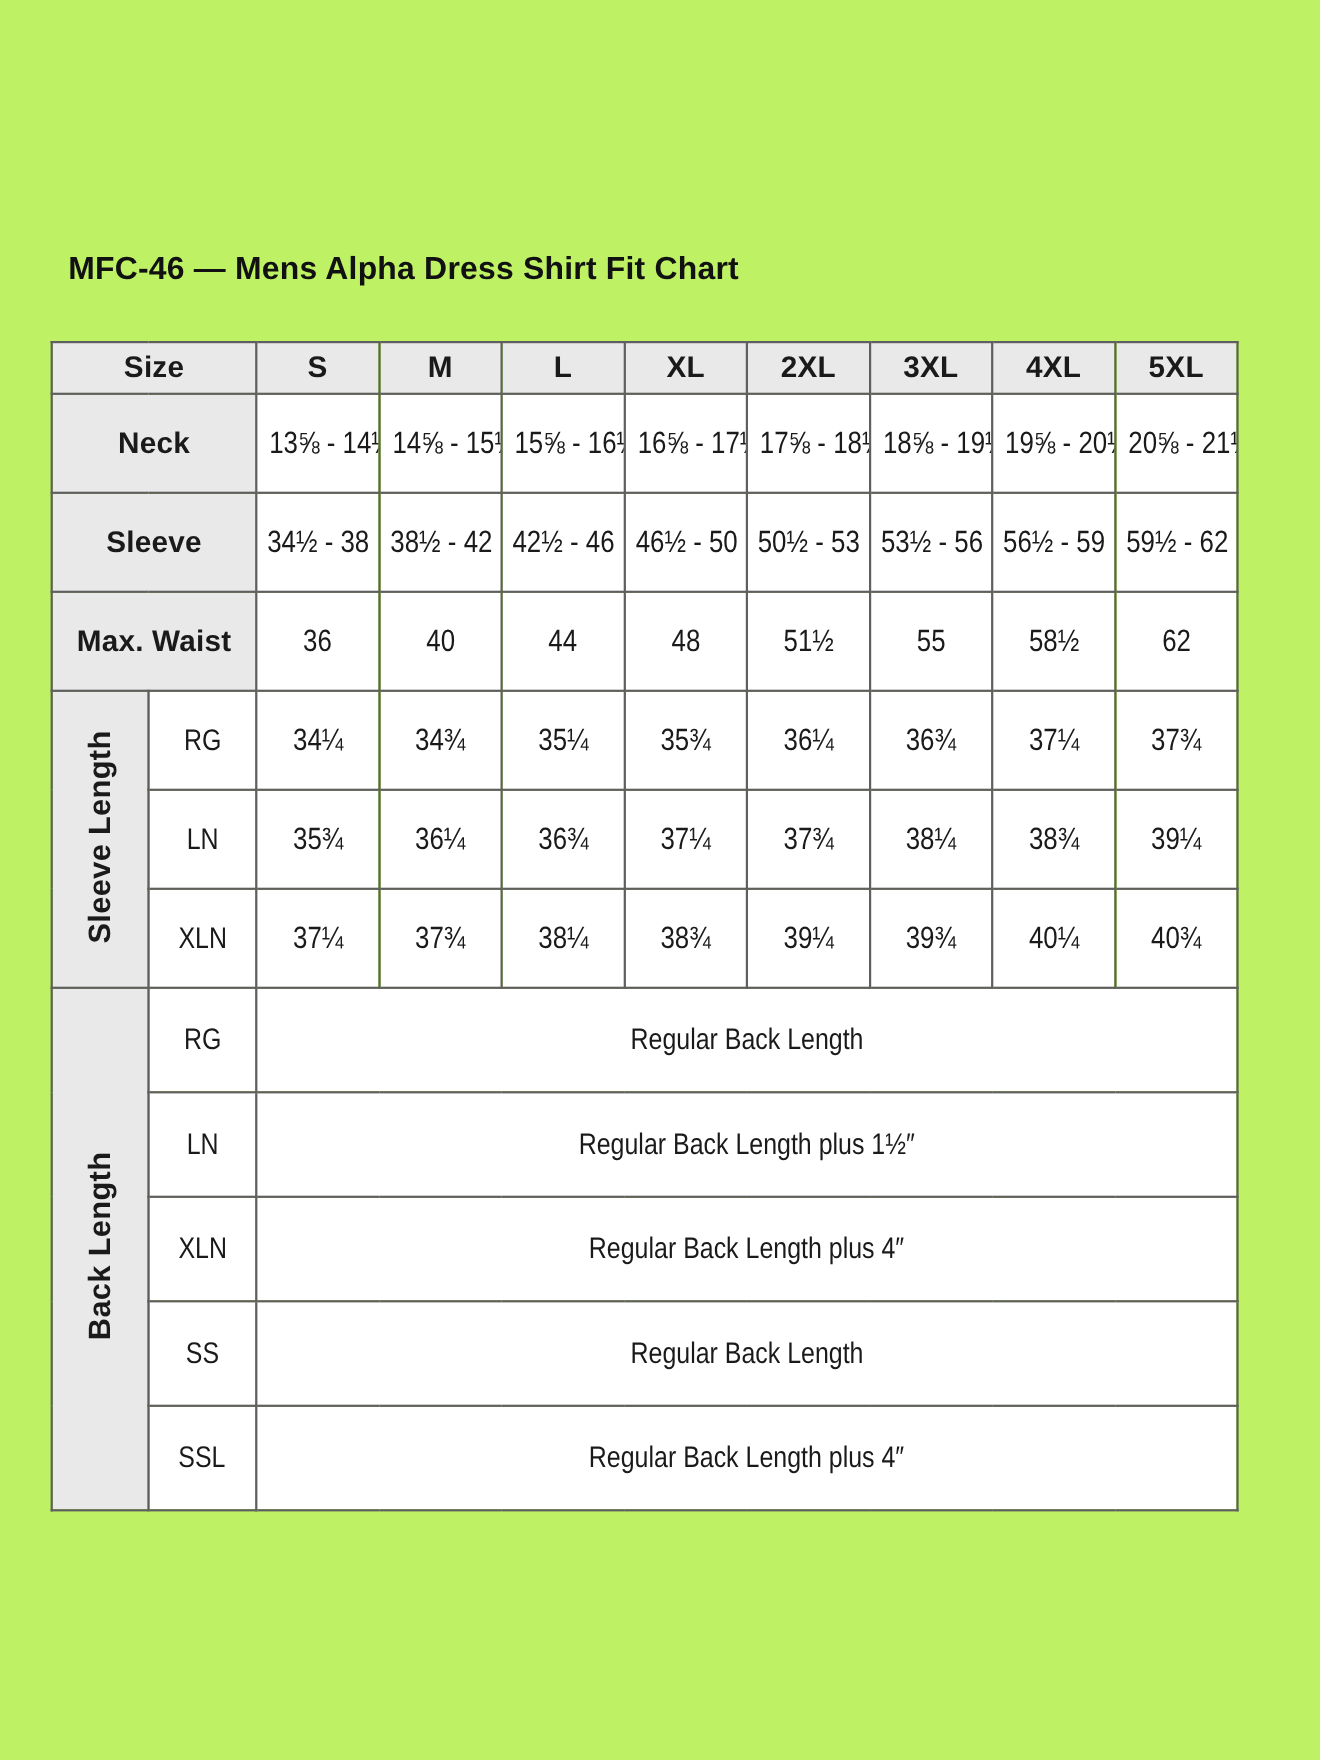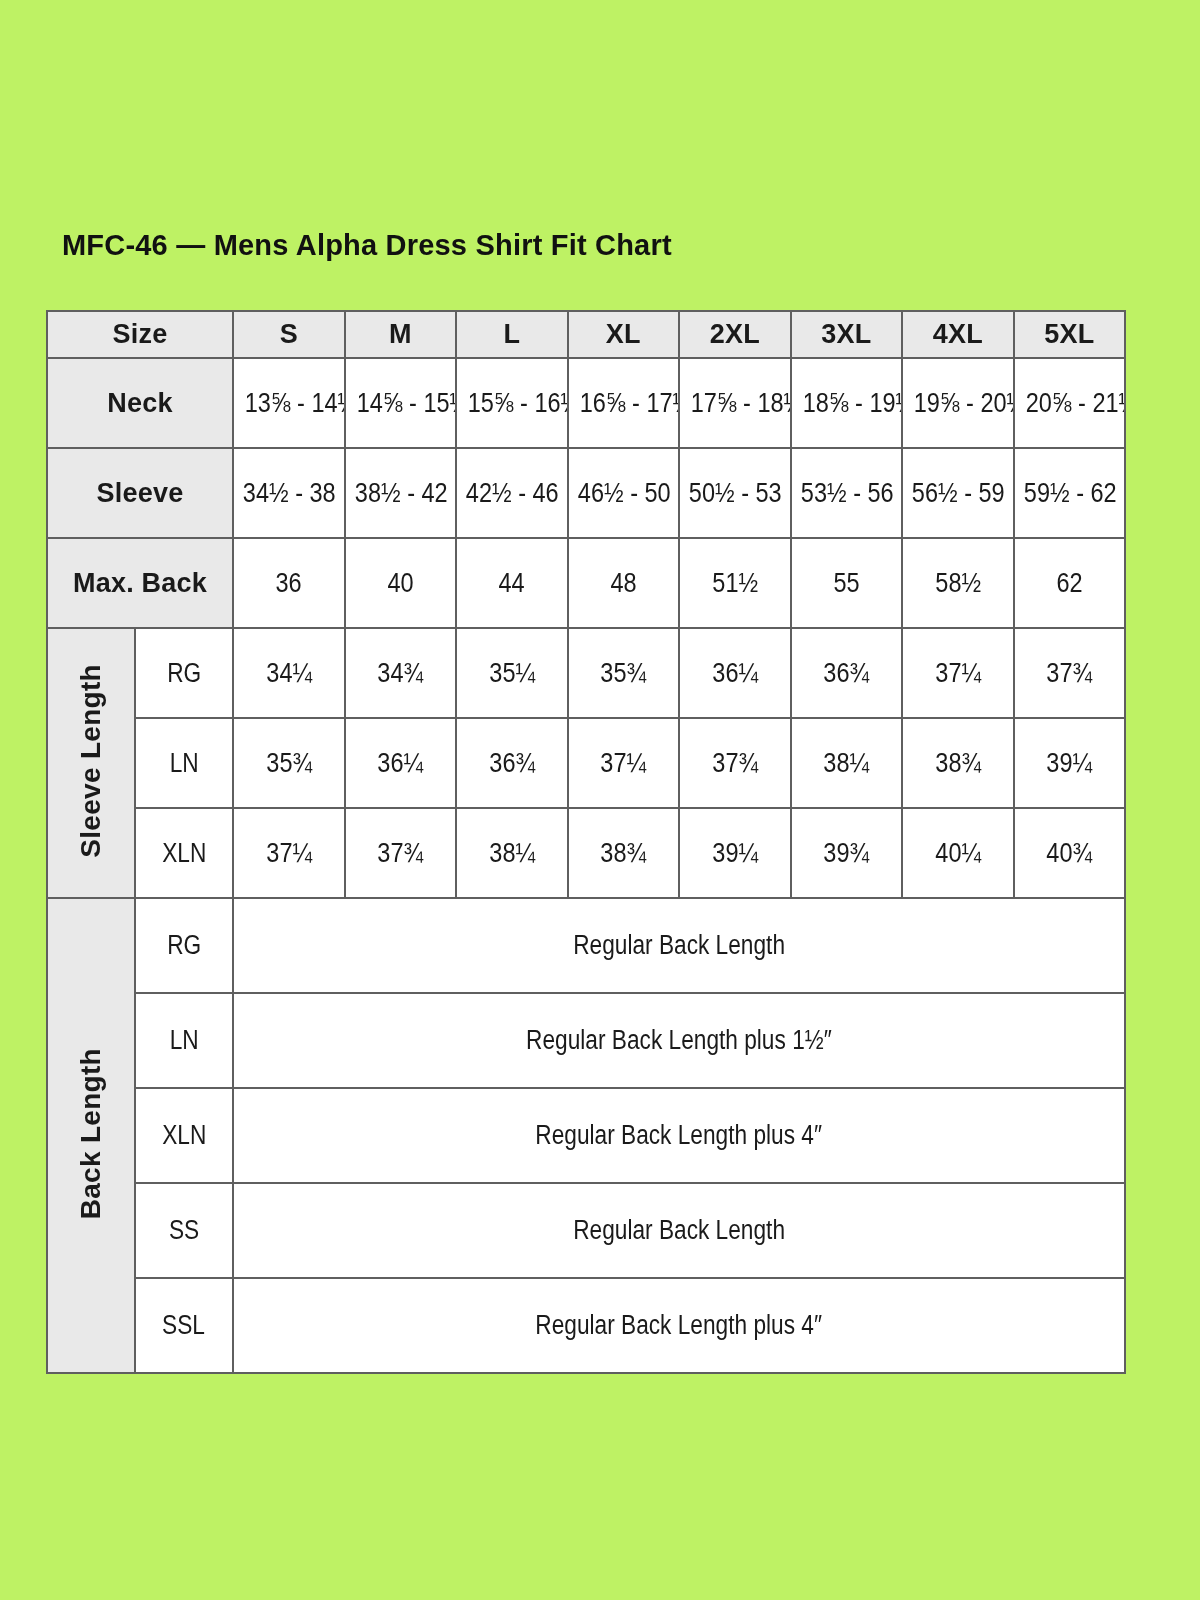--- a/index.html
+++ b/index.html
@@ -135,21 +135,21 @@
           <td class="val"><span class="cnd">34½ - 38</span></td>
           <td class="val"><span class="cnd">38½ - 42</span></td>
           <td class="val"><span class="cnd">42½ - 46</span></td>
           <td class="val"><span class="cnd">46½ - 50</span></td>
           <td class="val"><span class="cnd">50½ - 53</span></td>
           <td class="val"><span class="cnd">53½ - 56</span></td>
           <td class="val"><span class="cnd">56½ - 59</span></td>
           <td class="val"><span class="cnd">59½ - 62</span></td>
         </tr>
         <tr class="h-std">
-          <th class="lbl gray" colspan="2">Max. Back</th>
+          <th class="lbl gray" colspan="2">Max. Waist</th>
           <td class="val"><span class="cnd">36</span></td>
           <td class="val"><span class="cnd">40</span></td>
           <td class="val"><span class="cnd">44</span></td>
           <td class="val"><span class="cnd">48</span></td>
           <td class="val"><span class="cnd">51½</span></td>
           <td class="val"><span class="cnd">55</span></td>
           <td class="val"><span class="cnd">58½</span></td>
           <td class="val"><span class="cnd">62</span></td>
         </tr>
         <tr class="h-std">

